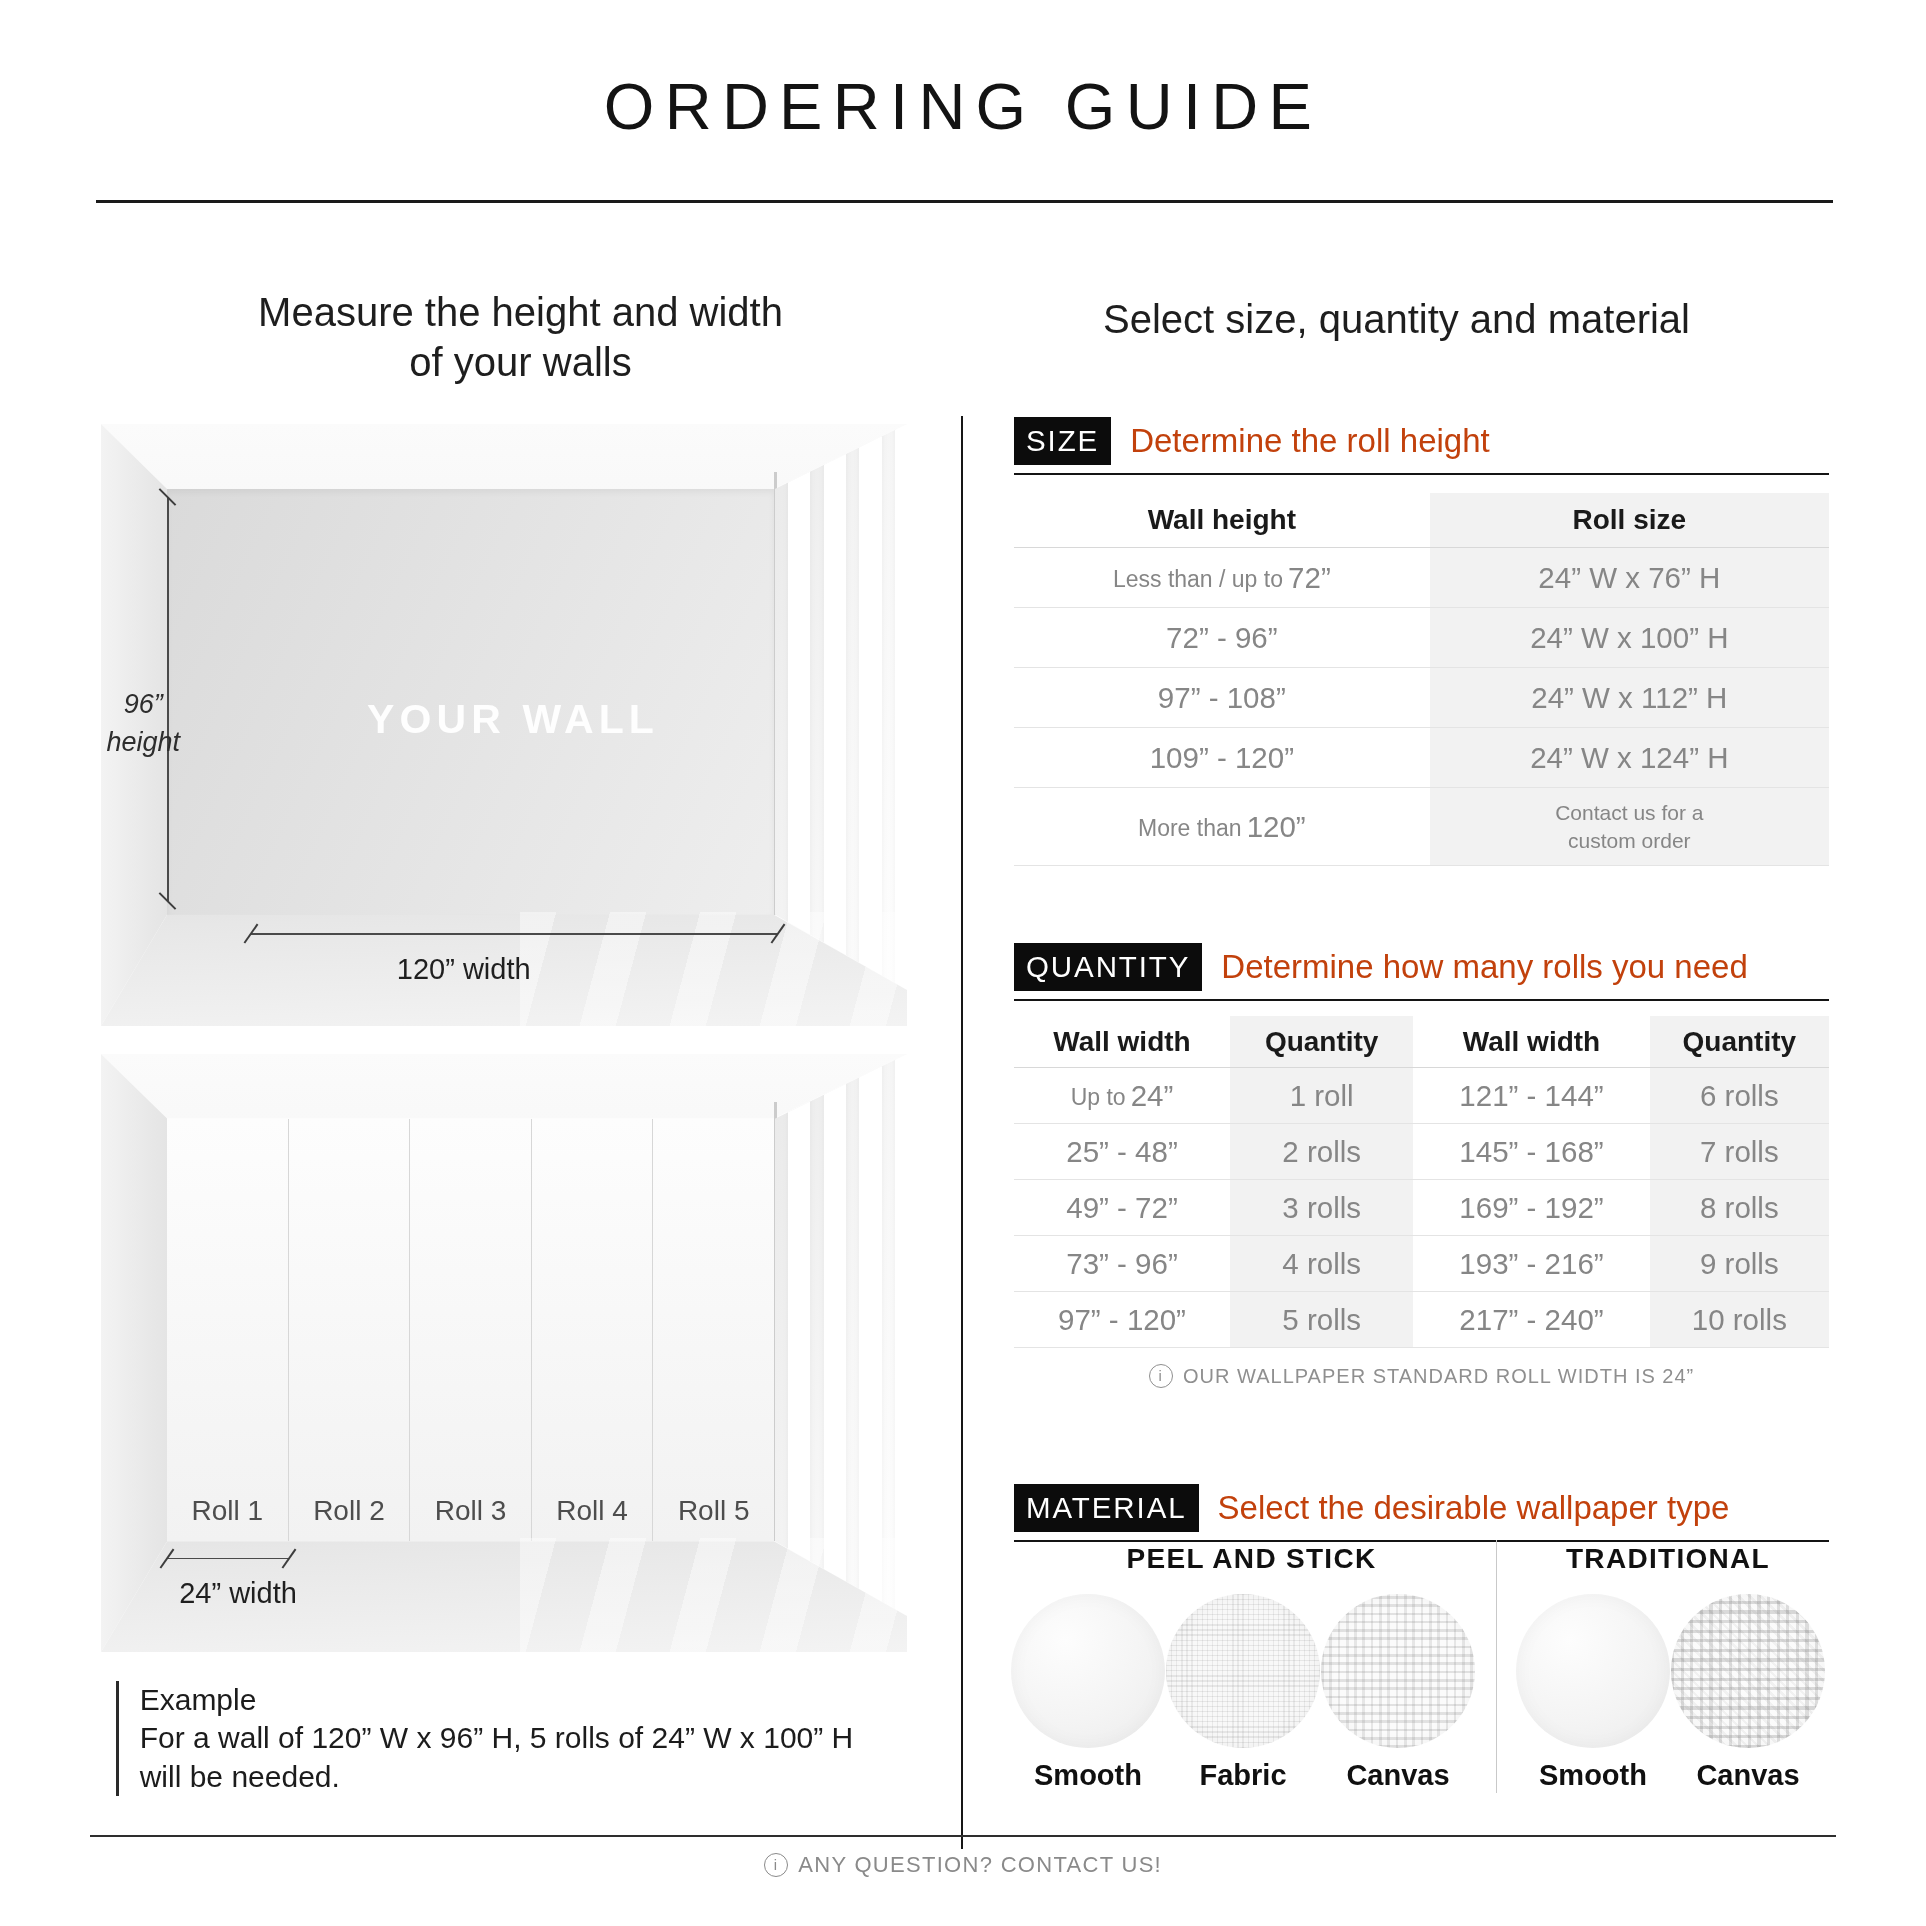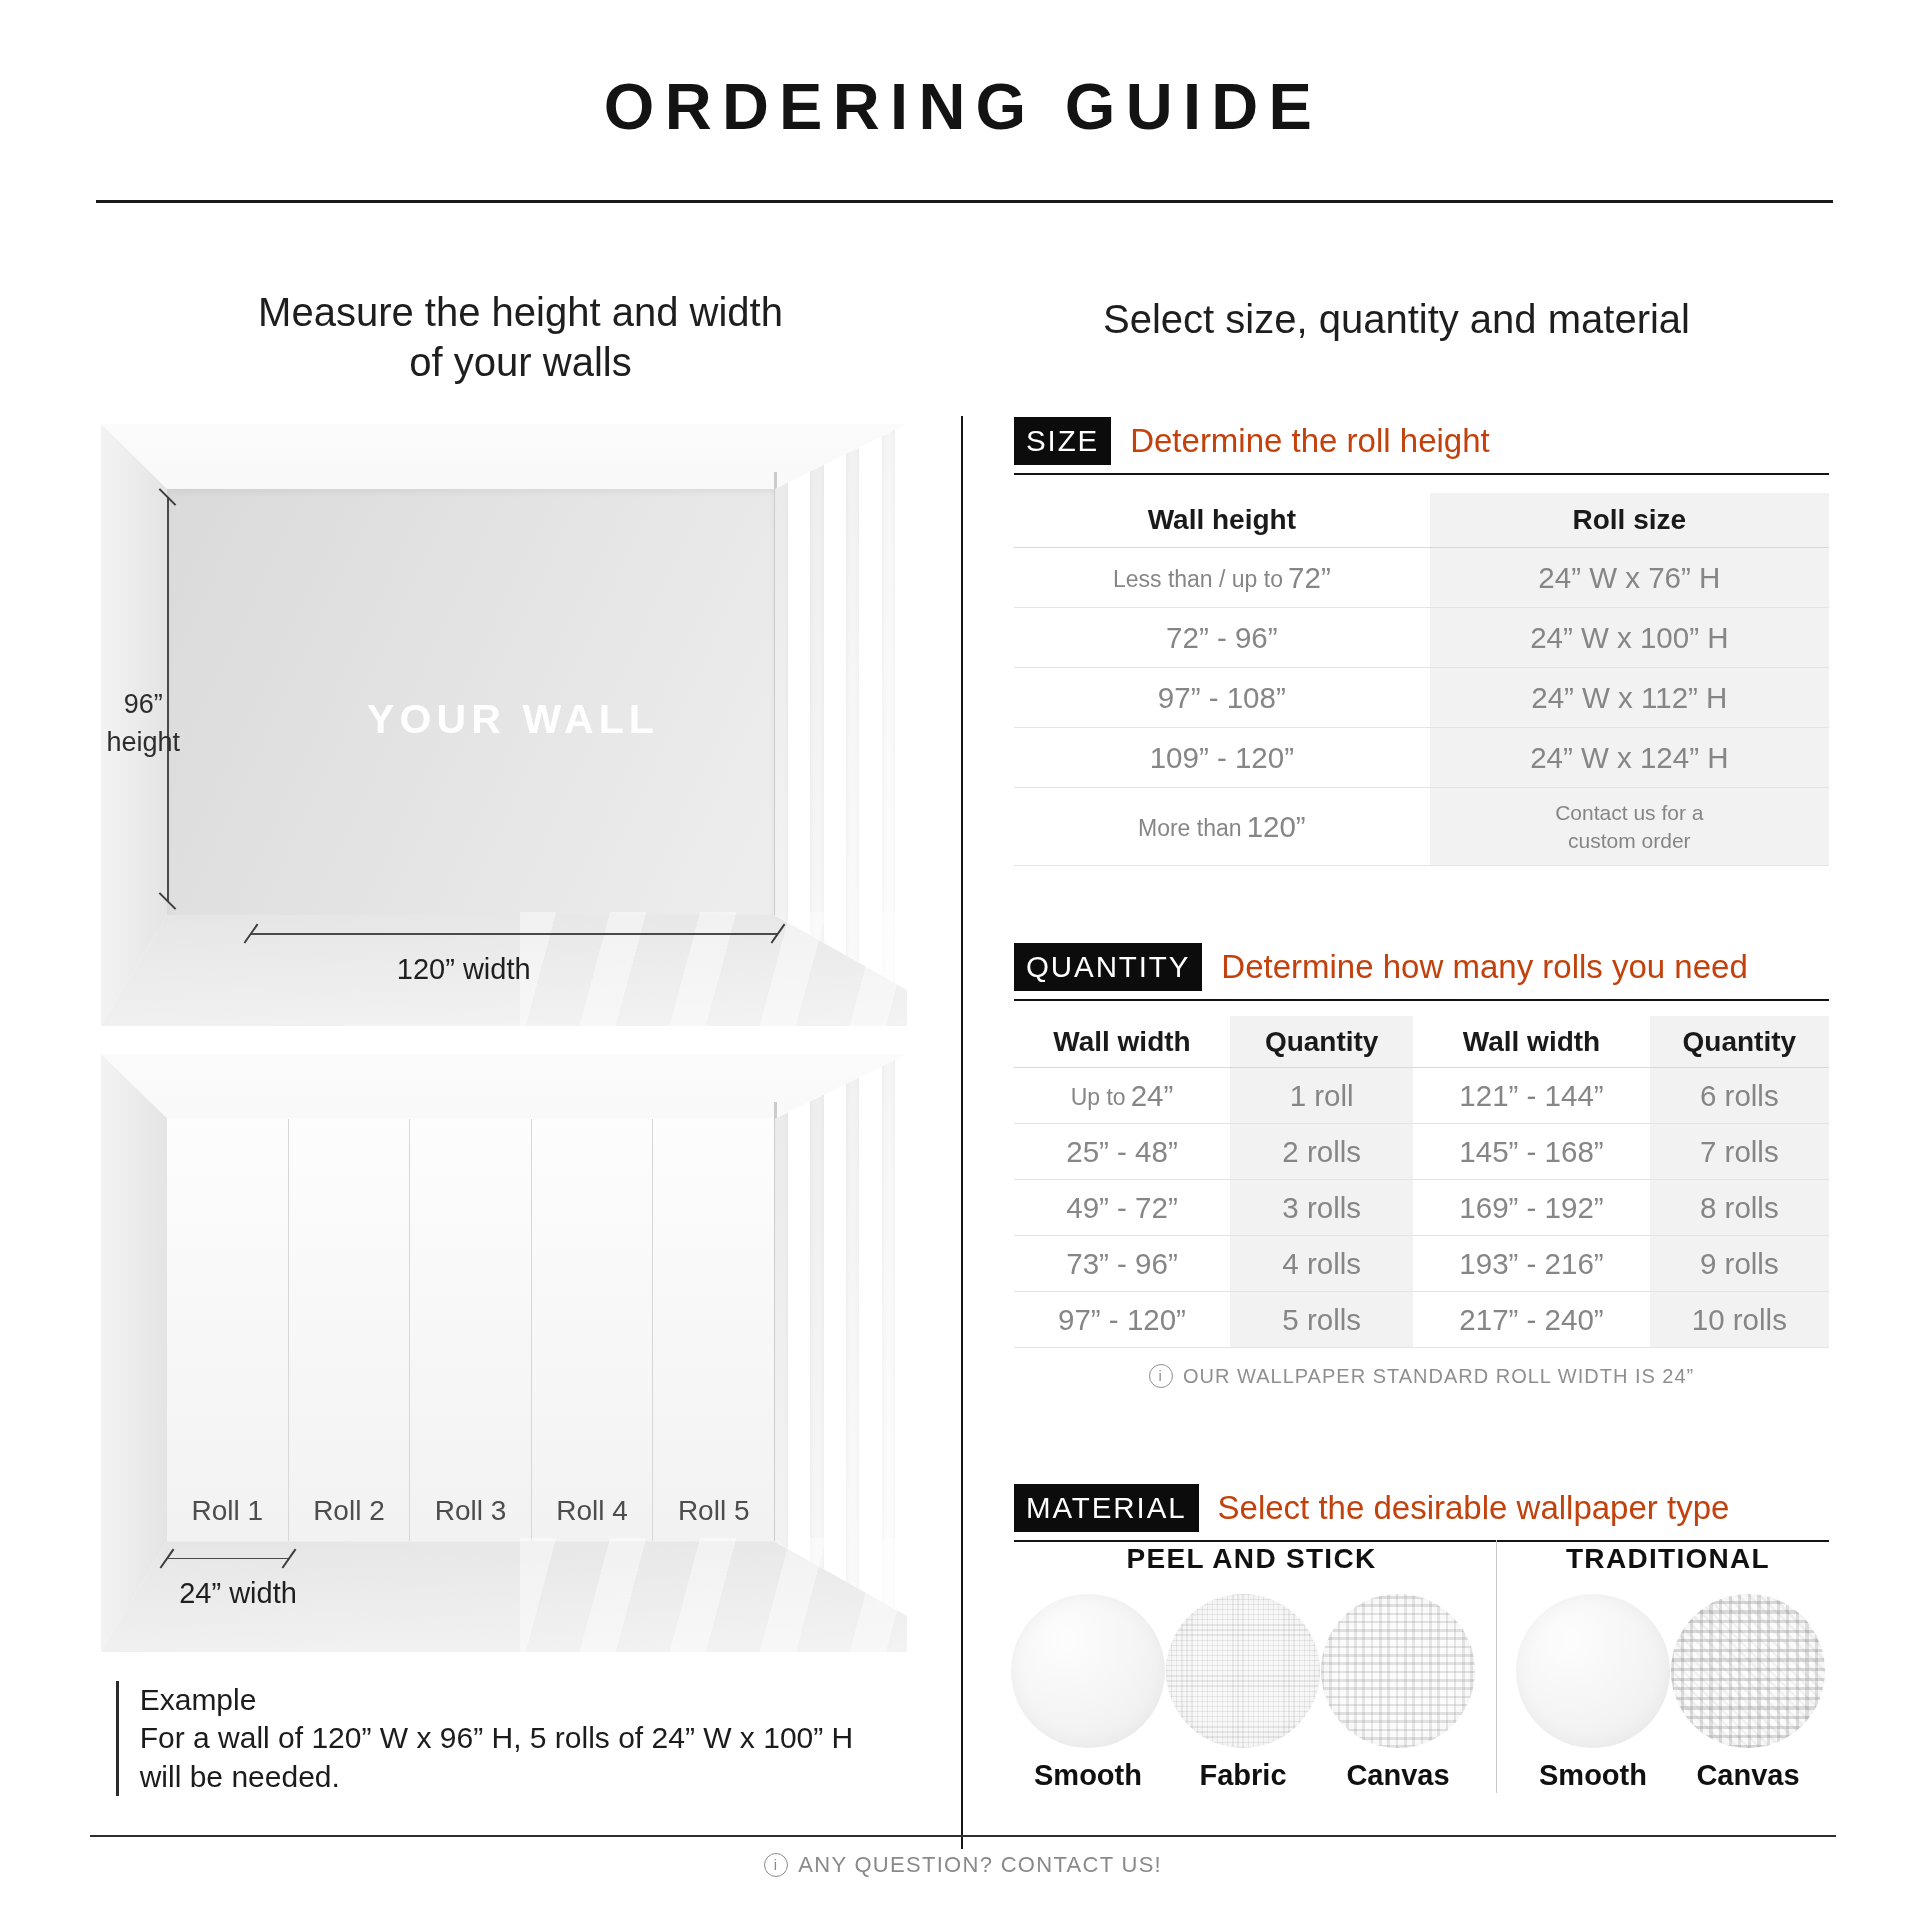--- a/index.html
+++ b/index.html
@@ -1,21 +1,21 @@
 <!DOCTYPE html>
 <html style="font-size:10.3px"><head>
 <meta charset="utf-8">
 <style>
   html,body{margin:0;padding:0;background:#ffffff;}
   .page{position:relative;width:1926px;height:1926px;background:#ffffff;overflow:hidden;
         font-family:"Liberation Sans", sans-serif;color:#141414;}
 
   
   .title{position:absolute;left:0;top:69px;width:100%;text-align:center;
-         font-size:65px;font-weight:700;letter-spacing:10.3px;color:#131313;}
+         font-size:65px;font-weight:400;letter-spacing:10.3px;color:#131313;}
   .title-rule{position:absolute;left:96px;top:200px;width:1737px;height:2.6px;background:#1a1a1a;}
 
   
   .col-heading{position:absolute;font-size:40px;line-height:1.24;text-align:center;color:#1e1e1e;}
   .col-heading.left{left:103px;top:288px;width:835px;}
   .col-heading.right{left:989px;top:295px;width:815px;}
 
   
   .v-divider{position:absolute;left:961px;top:416px;width:1.9px;height:1433px;background:#161616;}
 
@@ -50,21 +50,21 @@
   
   .vline{position:absolute;left:8.2%;top:12.2%;width:1.9px;height:67%;background:#4a4a4a;}
   .vline .tick{position:absolute;width:23px;height:1.9px;background:#3d3d3d;left:-11px;transform:rotate(45deg);}
   .vline .tick.t-top{top:-1.3px;} .vline .tick.t-bot{bottom:-1.3px;}
   .hline{position:absolute;height:1.9px;background:#4a4a4a;}
   .hline .tick{position:absolute;width:1.9px;height:23px;background:#3d3d3d;top:-11px;transform:rotate(35deg);}
   .hline .tick.t-left{left:-1.3px;} .hline .tick.t-right{right:-1.3px;}
   .room.one .hline{top:84.6%;left:18.6%;width:65.4%;}
   .room.two .hline{top:84.2%;left:8.2%;width:15.1%;}
   .height-label{position:absolute;left:0;top:43.5%;width:10.5%;text-align:center;
-           font-size:27px;line-height:1.4;color:#2d2d2d;}
+           font-size:27px;line-height:1.4;color:#2d2d2d;font-style:italic;}
   .width-label{position:absolute;font-size:29px;color:#1f1f1f;text-align:center;}
   .room.one .width-label{top:87.8%;left:30%;width:30%;}
   .room.two .width-label{top:87.4%;left:2%;width:30%;}
 
   
   .panels{position:absolute;left:8.2%;top:10.8%;width:75.3%;height:70.7%;display:flex;}
   .panel{flex:1;position:relative;background:linear-gradient(180deg,#fdfdfd,#f2f2f2);
          border-right:1.3px solid #d7d7d7;}
   .panel:last-child{border-right:none;}
   .roll-label{position:absolute;bottom:3.5%;left:0;width:100%;text-align:center;

